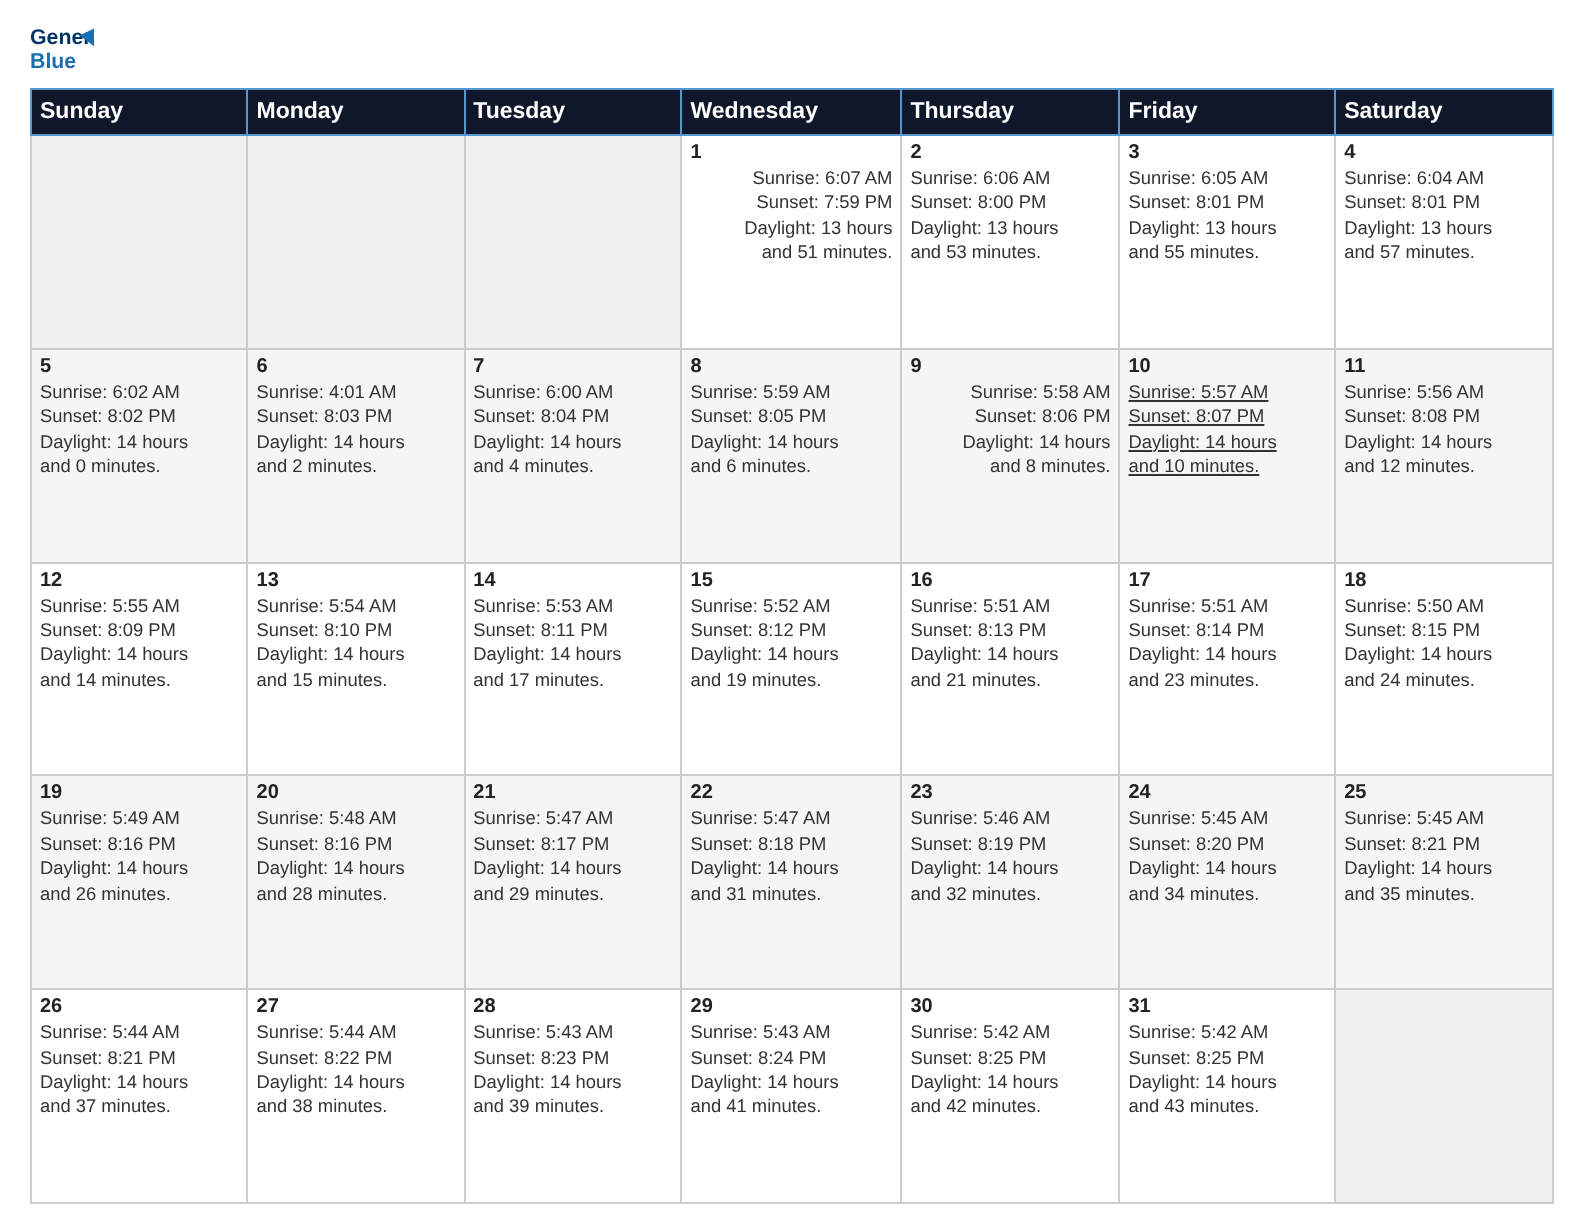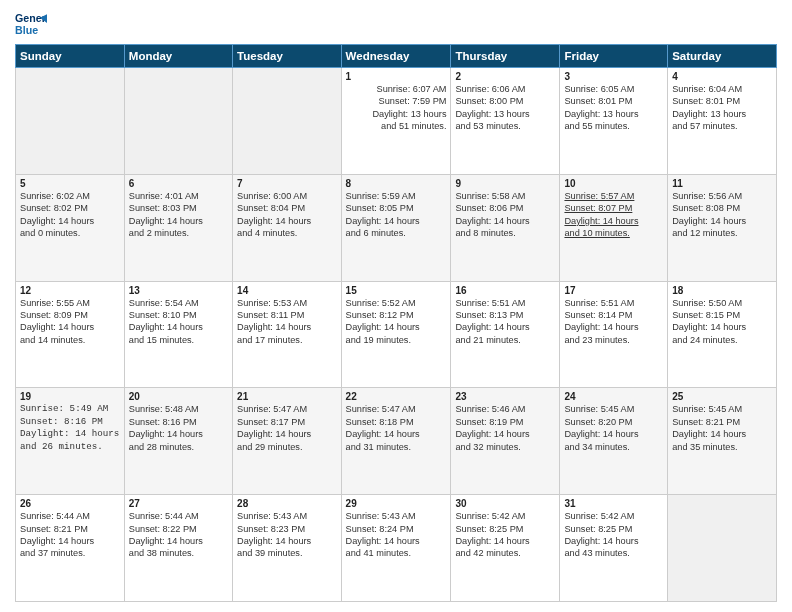--- a/index.html
+++ b/index.html
@@ -43,21 +43,21 @@
     .title-location {
       font-size: 14px;
       color: #444;
     }
     .calendar-table {
       width: 100%;
       border-collapse: collapse;
       flex: 1;
     }
     .calendar-table th {
-      background-color: #0c4a6e;
+      background-color: #0f172a;
       color: #fff;
       font-size: 11.5px;
       font-weight: bold;
       padding: 5px 4px;
       text-align: left;
       border: 1px solid #5599cc;
     }
     .calendar-table td {
       vertical-align: top;
       border: 1px solid #ccc;
@@ -172,21 +172,21 @@
           </td>
           <td>
             <div class="day-num">8</div>
             <div class="day-info" style="white-space: pre-line;">Sunrise: 5:59 AM
 Sunset: 8:05 PM
 Daylight: 14 hours
 and 6 minutes.</div>
           </td>
           <td>
             <div class="day-num">9</div>
-            <div class="day-info" style="white-space: pre-line;">Sunrise: 5:58 AM
+            <div class="day-info" style="white-space: pre-line; text-align: right;">Sunrise: 5:58 AM
 Sunset: 8:06 PM
 Daylight: 14 hours
 and 8 minutes.</div>
           </td>
           <td>
             <div class="day-num">10</div>
             <div class="day-info" style="white-space: pre-line; text-decoration: underline;">Sunrise: 5:57 AM
 Sunset: 8:07 PM
 Daylight: 14 hours
 and 10 minutes.</div>
@@ -246,21 +246,21 @@
             <div class="day-num">18</div>
             <div class="day-info" style="white-space: pre-line;">Sunrise: 5:50 AM
 Sunset: 8:15 PM
 Daylight: 14 hours
 and 24 minutes.</div>
           </td>
         </tr>
         <tr>
           <td>
             <div class="day-num">19</div>
-            <div class="day-info" style="white-space: pre-line; font-family: Liberation Mono, monospace;">Sunrise: 5:49 AM
+            <div class="day-info" style="white-space: pre-line;">Sunrise: 5:49 AM
 Sunset: 8:16 PM
 Daylight: 14 hours
 and 26 minutes.</div>
           </td>
           <td>
             <div class="day-num">20</div>
             <div class="day-info" style="white-space: pre-line;">Sunrise: 5:48 AM
 Sunset: 8:16 PM
 Daylight: 14 hours
 and 28 minutes.</div>

